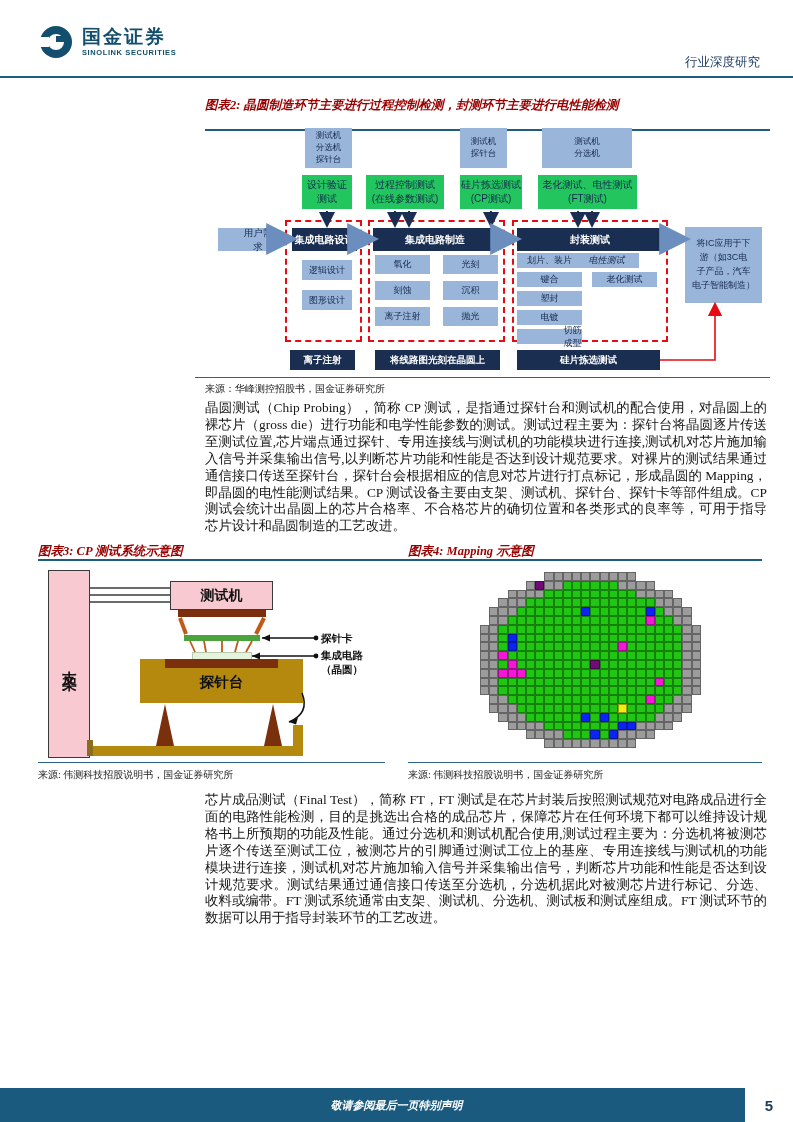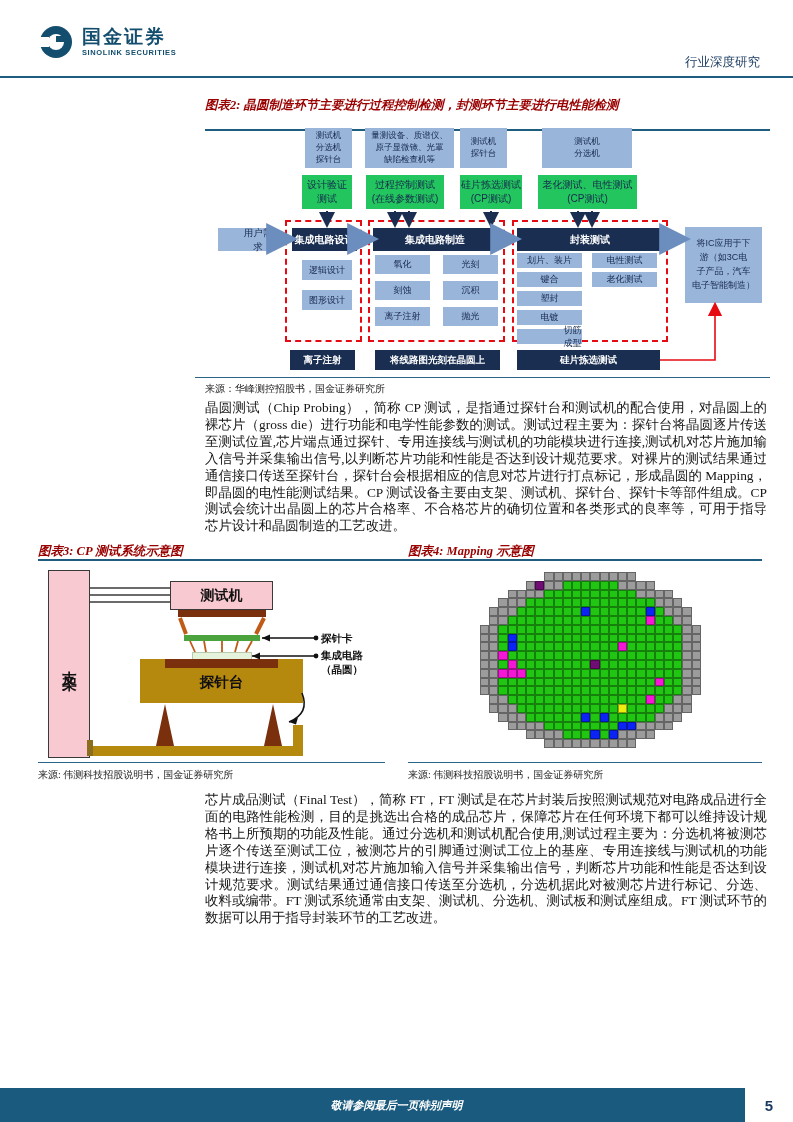--- a/index.html
+++ b/index.html
@@ -76,36 +76,33 @@
 
   <div class="abs" style="left:195px;top:125px;width:575px;height:250px;">
 
     <div class="dashedbox" style="left:90px;top:95px;width:77px;height:122px;"></div>
     <div class="dashedbox" style="left:173px;top:95px;width:137px;height:122px;"></div>
     <div class="dashedbox" style="left:317px;top:95px;width:156px;height:122px;"></div>
 
     <div class="bx light pre" style="left:110px;top:3px;width:47px;height:40px;">测试机
 分选机
 探针台</div>
-    <div class="bx light pre" style="left:170px;top:3px;width:89px;height:40px;">量测设备、质谱仪、
-原子显微镜、光罩
-缺陷检查机等</div>
     <div class="bx light pre" style="left:265px;top:3px;width:47px;height:40px;">测试机
 探针台</div>
     <div class="bx light pre" style="left:347px;top:3px;width:90px;height:40px;">测试机
 分选机</div>
 
     <div class="bx mid pre" style="left:107px;top:50px;width:50px;height:34px;">设计验证
 测试</div>
     <div class="bx mid pre" style="left:171px;top:50px;width:78px;height:34px;">过程控制测试
 (在线参数测试)</div>
     <div class="bx mid pre" style="left:265px;top:50px;width:62px;height:34px;">硅片拣选测试
 (CP测试)</div>
     <div class="bx mid pre" style="left:343px;top:50px;width:99px;height:34px;">老化测试、电性测试
-(CP测试)</div>
+(FT测试)</div>
 
     <div class="bx light" style="left:23px;top:103px;width:57px;height:23px;font-size:9.5px;padding-left:23px;">用户需求</div>
     <div class="bx navy" style="left:97px;top:103px;width:65px;height:23px;">集成电路设计</div>
     <div class="bx navy" style="left:178px;top:103px;width:124px;height:23px;">集成电路制造</div>
     <div class="bx navy" style="left:322px;top:103px;width:146px;height:23px;">封装测试</div>
     <div class="bx light pre" style="left:490px;top:102px;width:77px;height:76px;font-size:9px;line-height:1.55;">将IC应用于下
 游（如3C电
 子产品，汽车
 电子智能制造）</div>
 
@@ -117,21 +114,21 @@
     <div class="bx sub" style="left:180px;top:156px;width:55px;height:19px;">刻蚀</div>
     <div class="bx sub" style="left:248px;top:156px;width:55px;height:19px;">沉积</div>
     <div class="bx sub" style="left:180px;top:182px;width:55px;height:19px;">离子注射</div>
     <div class="bx sub" style="left:248px;top:182px;width:55px;height:19px;">抛光</div>
 
     <div class="bx sub" style="left:322px;top:128px;width:65px;height:15px;">划片、装片</div>
     <div class="bx sub" style="left:322px;top:147px;width:65px;height:15px;">键合</div>
     <div class="bx sub" style="left:322px;top:166px;width:65px;height:15px;">塑封</div>
     <div class="bx sub" style="left:322px;top:185px;width:65px;height:15px;">电镀</div>
     <div class="bx sub" style="left:322px;top:204px;width:65px;height:15px;padding-left:46px;">切筋成型</div>
-    <div class="bx sub" style="left:397px;top:128px;width:65px;height:15px;">电性测试</div>
+    <div class="bx sub" style="left:379px;top:128px;width:65px;height:15px;font-style:italic;">电性测试</div>
     <div class="bx sub" style="left:397px;top:147px;width:65px;height:15px;">老化测试</div>
 
     <div class="bx navysm" style="left:95px;top:225px;width:65px;height:20px;">离子注射</div>
     <div class="bx navysm" style="left:180px;top:225px;width:125px;height:20px;">将线路图光刻在晶圆上</div>
     <div class="bx navysm" style="left:322px;top:225px;width:143px;height:20px;">硅片拣选测试</div>
 
     <svg width="575" height="250" style="position:absolute;left:0;top:0;pointer-events:none;">
       <defs>
         <marker id="mNavy" markerWidth="8" markerHeight="8" refX="4" refY="4" orient="auto">
             <path d="M0,0 L8,4 L0,8 z" fill="#1a2e52"></path>

